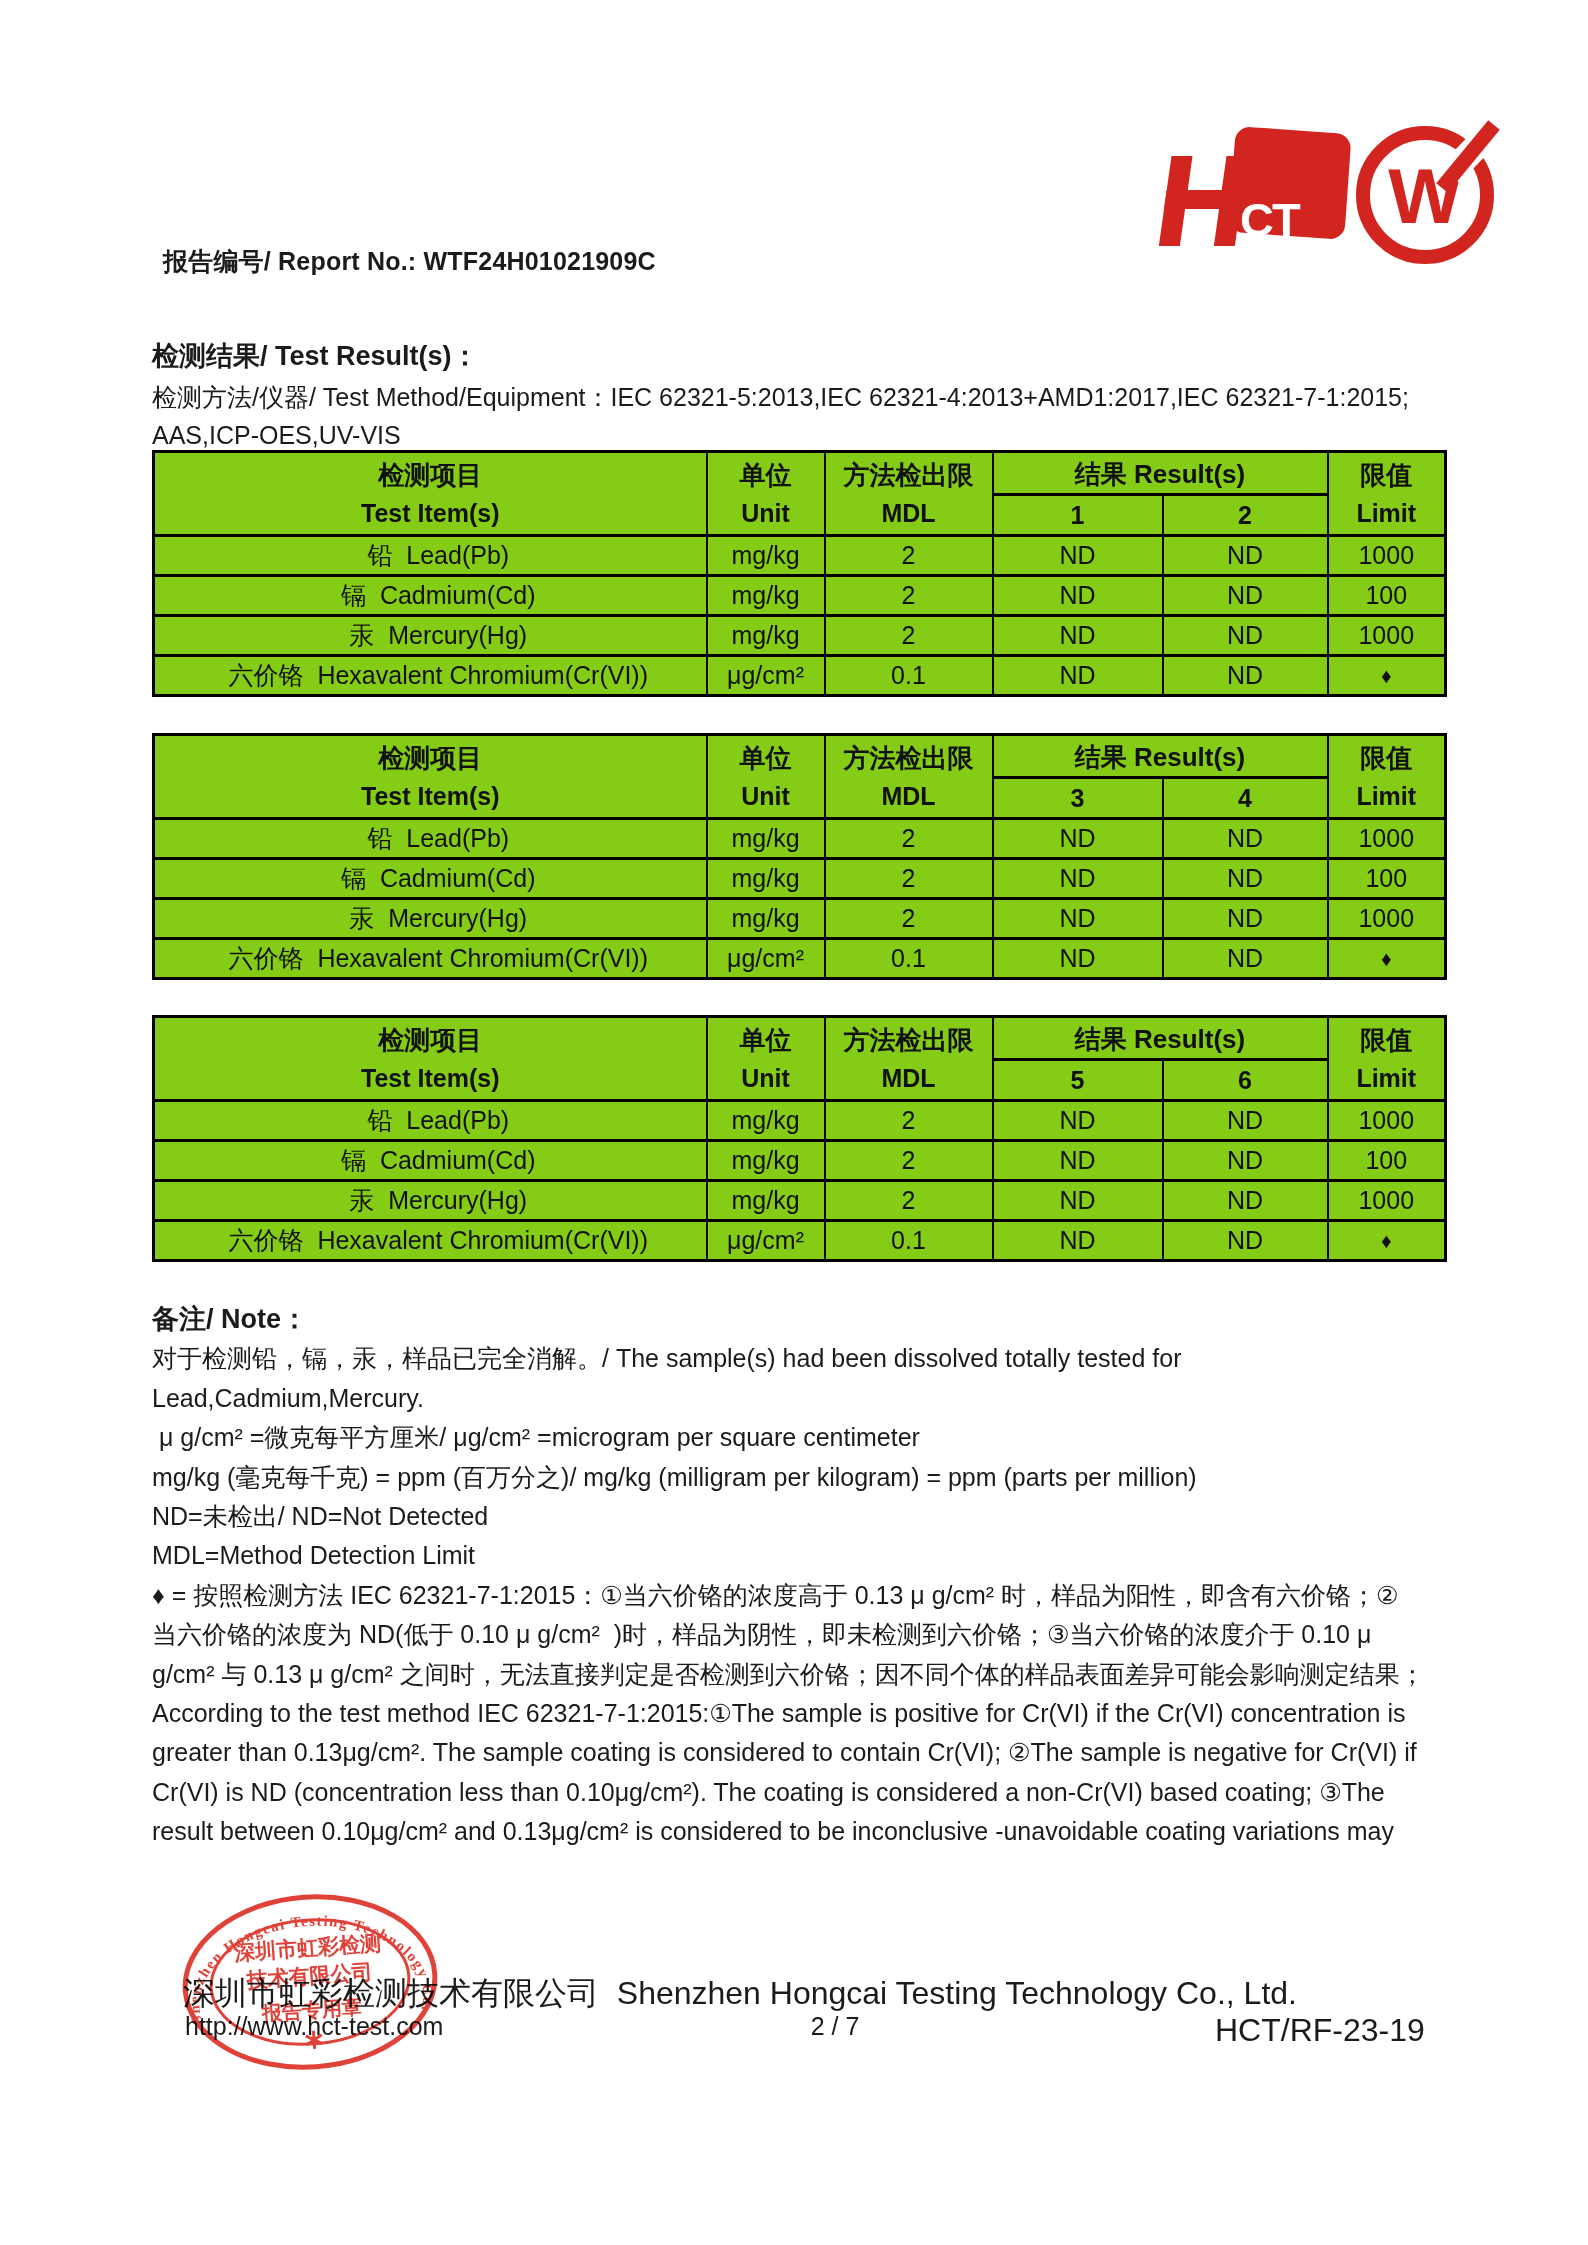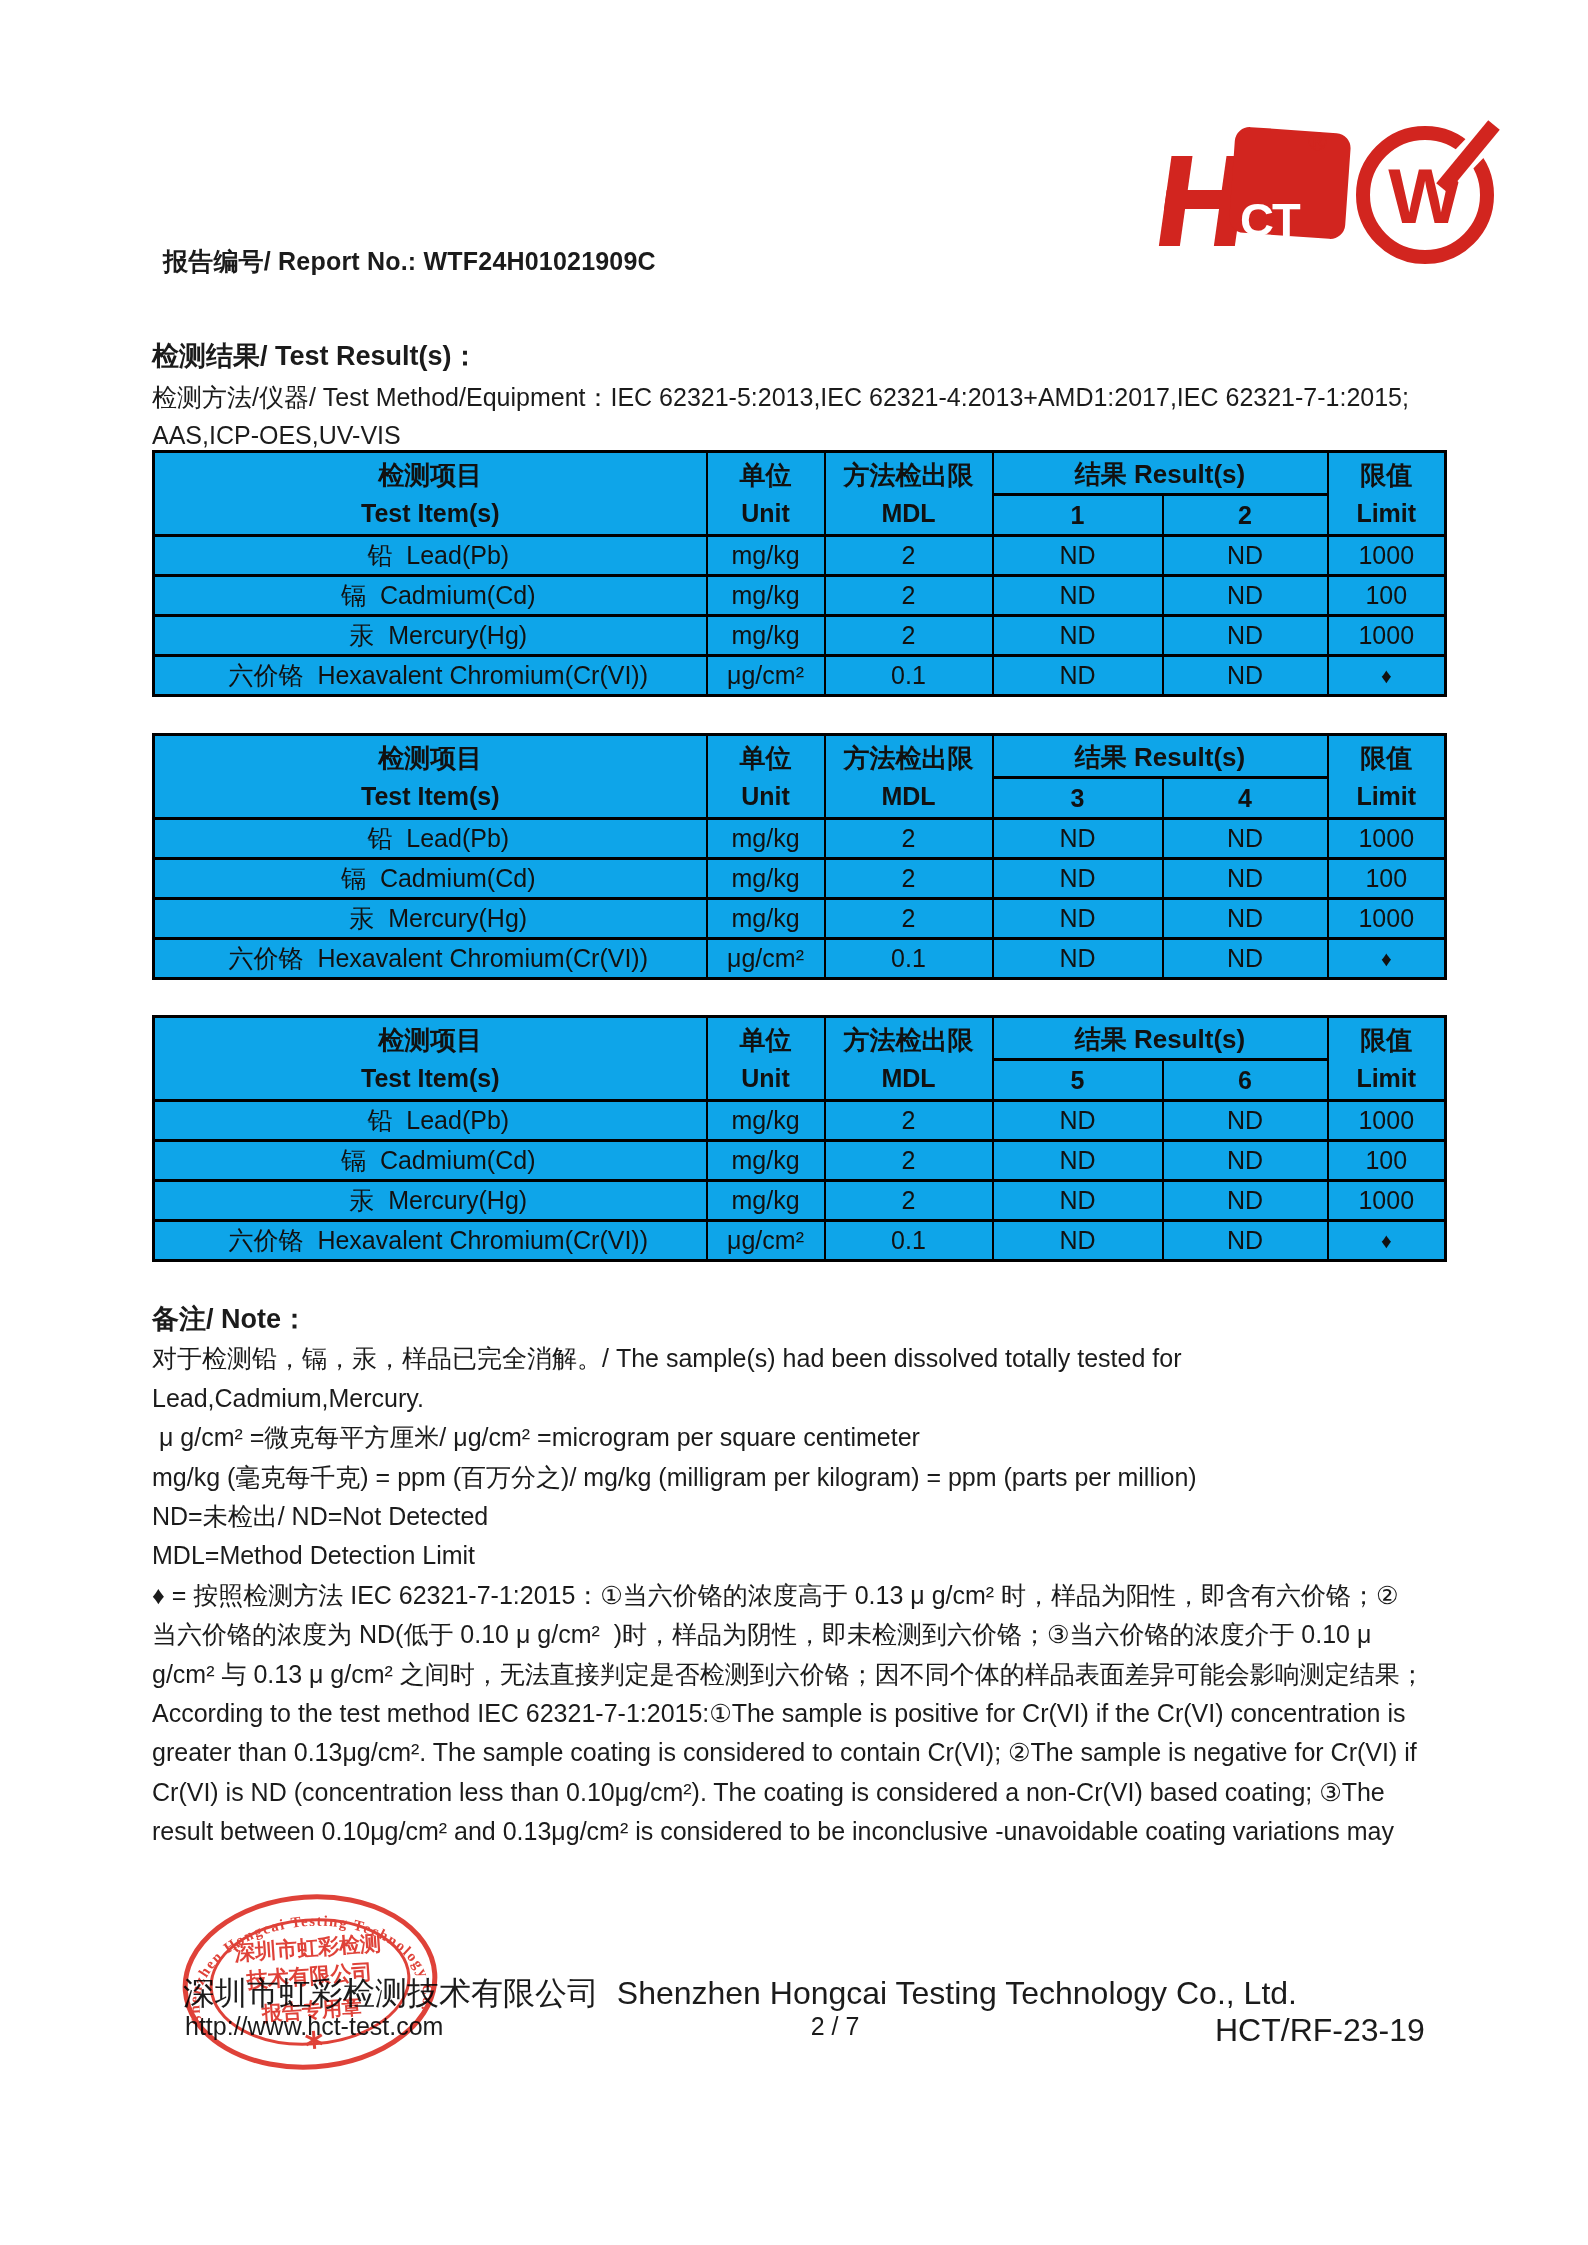--- a/index.html
+++ b/index.html
@@ -21,21 +21,21 @@
   
   #section-title{left:152px;top:338px;font-size:27px;font-weight:bold;}
   #method-line1{left:152px;top:381px;font-size:25px;}
   #method-line2{left:152px;top:421px;font-size:25px;}
 
   
   table.rohs{
     position:absolute;left:152px;width:1292px;
     border-collapse:collapse;table-layout:fixed;
     font-size:25px;color:#111;
-    background:#0ea5e9;
+    background:#84cc16;
   }
   #table-0{top:450px;}
   #table-1{top:733px;}
   #table-2{top:1015px;}
   table.rohs{border:3px solid #000;}
   table.rohs th,table.rohs td{
     border:2px solid #000;
     border-top-width:3px;border-bottom-width:3px;
     padding:0;text-align:center;vertical-align:middle;
     font-weight:normal;overflow:hidden;

